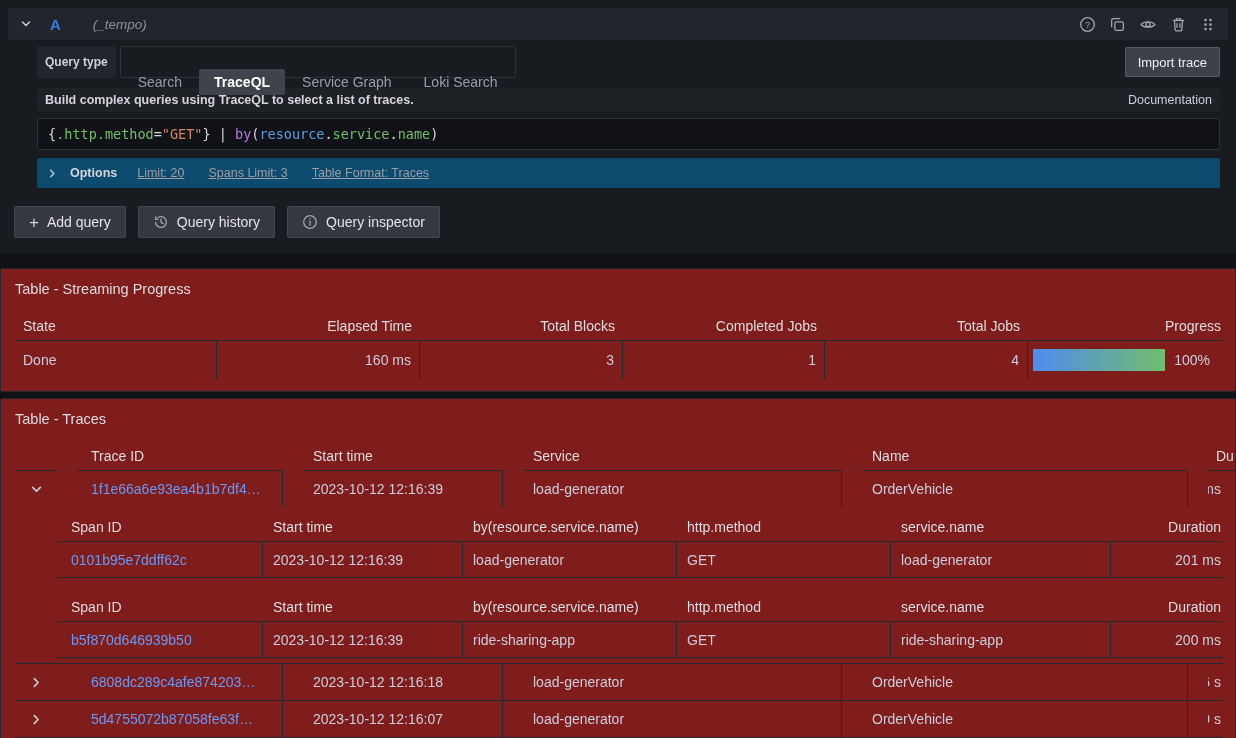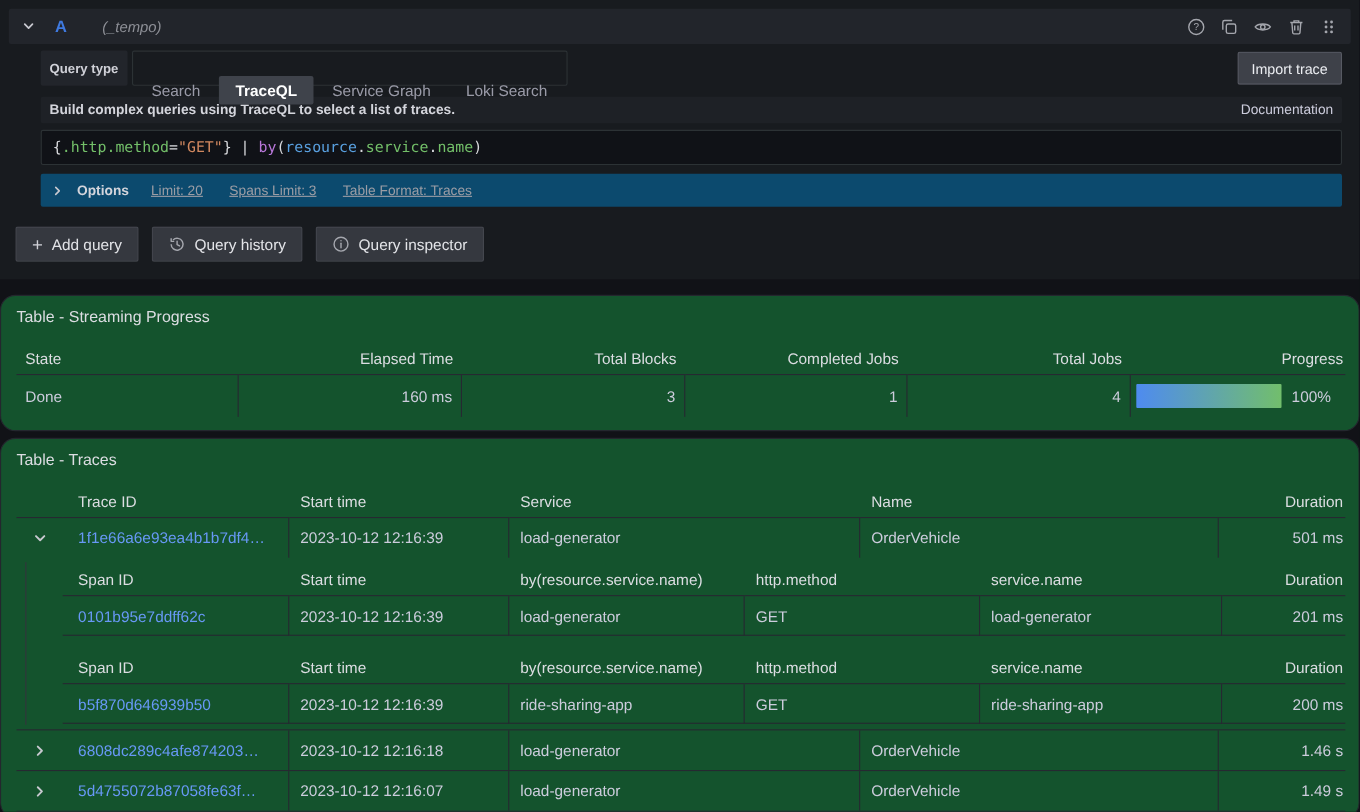--- a/index.html
+++ b/index.html
@@ -71,29 +71,29 @@
 
   .toolbar { margin:18px 6px 0; display:flex; gap:12px; }
   .btn {
     height:32px; background:#35383f; border:1px solid rgba(204,204,220,0.10);
     border-radius:2px; padding:0 14px; display:flex; align-items:center; gap:8px;
     font-size:14px; font-weight:500; color:#e3e4e8; cursor:pointer;
   }
   .btn .plus { font-size:17px; font-weight:400; color:#cfd0d6; line-height:1; }
 
   
-  .panel { background:#14532d; border:1px solid #24272e; border-radius:14px; }
+  .panel { background:#7f1d1d; border:1px solid #24272e; border-radius:2px; }
   .panel-1 { margin-top:14px; height:124px; }
   .panel-2 { margin-top:6px; height:346px; overflow:hidden; }
   .panel-title { padding:10px 14px 0; font-size:14.5px; font-weight:500; color:#dcdde2; line-height:20px; }
 
   
   .tbl { margin:12px 12px 0 14px; }
   .grid-stream { display:grid; grid-template-columns:202px 203px 203px 202px 203px 1fr; }
-  .grid-trace  { display:grid; grid-template-columns:42px 206px 200px 319px 326px 1fr; }
+  .grid-trace  { display:grid; grid-template-columns:42px 206px 200px 319px 326px 1fr;gap:20px; }
   .grid-span   { display:grid; grid-template-columns:42px 206px 200px 214px 214px 220px 1fr; }
   .t-head { height:30px; align-items:stretch; font-weight:500; color:#dcdde2; }
   .t-head > div { display:flex; align-items:center; padding:0 8px; border-bottom:1px solid #262931; }
   .t-head > div.noline { border-bottom:none; }
   .t-row { height:38px; align-items:stretch; }
   .t-row-sm { height:36px; }
   .t-row > div { display:flex; align-items:center; padding:0 8px; border-right:1px solid #262931; overflow:hidden; white-space:nowrap; }
   .t-row > div:last-child { border-right:none;text-align:right; }
   .t-row > div.noline { border-right:none; }
   .cell-r { justify-content:flex-end; text-align:right; }

